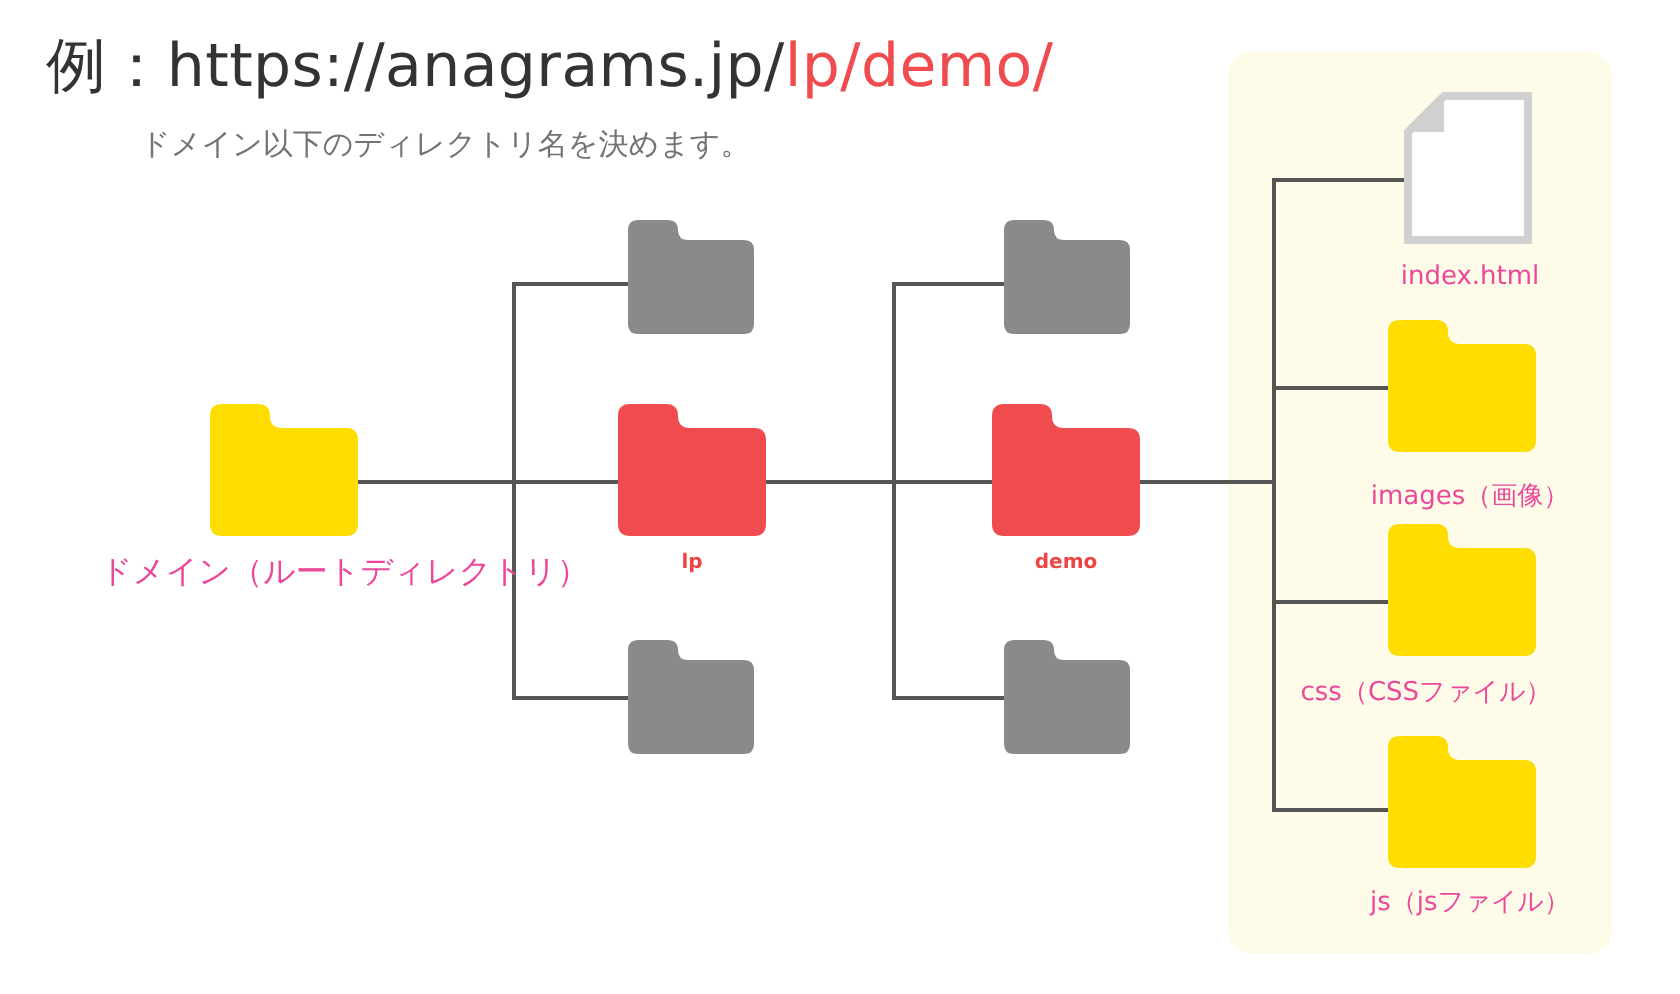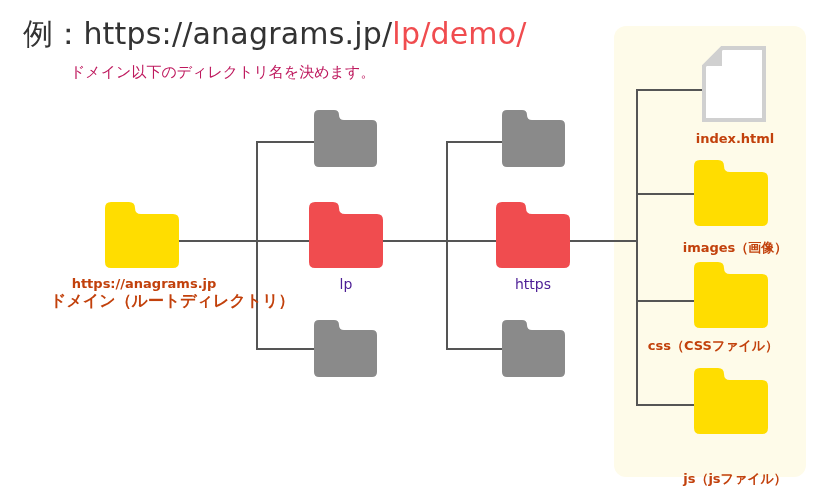--- a/index.html
+++ b/index.html
@@ -2,28 +2,28 @@
 <html><head>
 <meta charset="utf-8">
 <style>
   html, body { margin: 0; padding: 0; background: #ffffff; }
   body { width: 840px; height: 497px; position: relative; overflow: hidden;
          font-family: "DejaVu Sans", "Liberation Sans", sans-serif; color: #333; }
   .title { position: absolute; left: 23px; top: 14px; font-size: 30px; line-height: 40px;
            color: #333; white-space: nowrap; letter-spacing: 0.2px; }
   .title .hl { color: #f04c4f; }
   .subtitle { position: absolute; left: 70px; top: 62px; font-size: 15px; line-height: 20px;
-              color: #be185d; white-space: nowrap; }
+              color: #737373; white-space: nowrap; }
   .panel { position: absolute; left: 614px; top: 26px; width: 192px; height: 451px;
            background: #fefbe9; border-radius: 12px; }
   .line { position: absolute; background: #555; }
   .folder { position: absolute; }
-  .label { position: absolute; font-size: 13px; font-weight: bold; text-align: center;
-           white-space: nowrap; color: #c2410c; }
-  .label.red { color: #4c1d95; font-weight: normal; font-size: 14px; }
+  .label { position: absolute; font-size: 13px; font-weight: normal; text-align: center;
+           white-space: nowrap; color: #ec4899; }
+  .label.red { color: #ef4444; font-weight: bold; font-size: 10px; }
 </style>
 </head>
 <body>
 
 <div class="title"><span>例：https://anagrams.jp/</span><span class="hl">lp/demo/</span></div>
 <div class="subtitle">ドメイン以下のディレクトリ名を決めます。</div>
 
 <div class="panel"></div>
 
 <div class="line" style="left:178px;top:240px;width:132px;height:2px;"></div>
@@ -38,21 +38,20 @@
 <div class="line" style="left:636px;top:89px;width:2px;height:316px;"></div>
 <div class="line" style="left:636px;top:89px;width:68px;height:2px;"></div>
 <div class="line" style="left:636px;top:193px;width:60px;height:2px;"></div>
 <div class="line" style="left:636px;top:300px;width:60px;height:2px;"></div>
 <div class="line" style="left:636px;top:404px;width:60px;height:2px;"></div>
 
 <svg class="folder" style="left:105px;top:202px;" width="74" height="66" viewBox="0 0 74 66">
   <path d="M6 0 H24 Q30 0 30 6 Q30 12 36 12 H68 Q74 12 74 18 V60 Q74 66 68 66 H6 Q0 66 0 60 V6 Q0 0 6 0 Z" fill="#ffdd00"></path>
 </svg>
 <div class="label" style="left:50px;top:276px;width:188px;">
-  <div>https://anagrams.jp</div>
   <div style="font-size:16px;">ドメイン（ルートディレクトリ）</div>
 </div>
 
 <svg class="folder" style="left:314px;top:110px;" width="63" height="57" viewBox="0 0 63 57">
   <path d="M5 0 H20 Q25 0 25 5 Q25 10 30 10 H58 Q63 10 63 15 V52 Q63 57 58 57 H5 Q0 57 0 52 V5 Q0 0 5 0 Z" fill="#8a8a8a"></path>
 </svg>
 <svg class="folder" style="left:314px;top:320px;" width="63" height="57" viewBox="0 0 63 57">
   <path d="M5 0 H20 Q25 0 25 5 Q25 10 30 10 H58 Q63 10 63 15 V52 Q63 57 58 57 H5 Q0 57 0 52 V5 Q0 0 5 0 Z" fill="#8a8a8a"></path>
 </svg>
 <svg class="folder" style="left:309px;top:202px;" width="74" height="66" viewBox="0 0 74 66">
@@ -62,34 +61,34 @@
 
 <svg class="folder" style="left:502px;top:110px;" width="63" height="57" viewBox="0 0 63 57">
   <path d="M5 0 H20 Q25 0 25 5 Q25 10 30 10 H58 Q63 10 63 15 V52 Q63 57 58 57 H5 Q0 57 0 52 V5 Q0 0 5 0 Z" fill="#8a8a8a"></path>
 </svg>
 <svg class="folder" style="left:502px;top:320px;" width="63" height="57" viewBox="0 0 63 57">
   <path d="M5 0 H20 Q25 0 25 5 Q25 10 30 10 H58 Q63 10 63 15 V52 Q63 57 58 57 H5 Q0 57 0 52 V5 Q0 0 5 0 Z" fill="#8a8a8a"></path>
 </svg>
 <svg class="folder" style="left:496px;top:202px;" width="74" height="66" viewBox="0 0 74 66">
   <path d="M6 0 H24 Q30 0 30 6 Q30 12 36 12 H68 Q74 12 74 18 V60 Q74 66 68 66 H6 Q0 66 0 60 V6 Q0 0 6 0 Z" fill="#f04c4f"></path>
 </svg>
-<div class="label red" style="left:486px;top:276px;width:94px;">https</div>
+<div class="label red" style="left:486px;top:276px;width:94px;">demo</div>
 
 <svg class="folder" style="left:702px;top:46px;" width="64" height="76" viewBox="0 0 64 76">
   <path d="M20 2 H62 V74 H2 V20 Z" fill="#ffffff" stroke="#d0d0d0" stroke-width="4"></path>
   <path d="M2 20 L20 2 V20 Z" fill="#d0d0d0"></path>
 </svg>
 <div class="label" style="left:650px;top:131px;width:170px;">index.html</div>
 
 <svg class="folder" style="left:694px;top:160px;" width="74" height="66" viewBox="0 0 74 66">
   <path d="M6 0 H24 Q30 0 30 6 Q30 12 36 12 H68 Q74 12 74 18 V60 Q74 66 68 66 H6 Q0 66 0 60 V6 Q0 0 6 0 Z" fill="#ffdd00"></path>
 </svg>
 <div class="label" style="left:650px;top:239px;width:170px;">images（画像）</div>
 
 <svg class="folder" style="left:694px;top:262px;" width="74" height="66" viewBox="0 0 74 66">
   <path d="M6 0 H24 Q30 0 30 6 Q30 12 36 12 H68 Q74 12 74 18 V60 Q74 66 68 66 H6 Q0 66 0 60 V6 Q0 0 6 0 Z" fill="#ffdd00"></path>
 </svg>
 <div class="label" style="left:628px;top:337px;width:170px;">css（CSSファイル）</div>
 
 <svg class="folder" style="left:694px;top:368px;" width="74" height="66" viewBox="0 0 74 66">
   <path d="M6 0 H24 Q30 0 30 6 Q30 12 36 12 H68 Q74 12 74 18 V60 Q74 66 68 66 H6 Q0 66 0 60 V6 Q0 0 6 0 Z" fill="#ffdd00"></path>
 </svg>
-<div class="label" style="left:650px;top:442px;width:170px;margin-top:28px;">js（jsファイル）</div>
+<div class="label" style="left:650px;top:442px;width:170px;">js（jsファイル）</div>
 
 </body></html>

